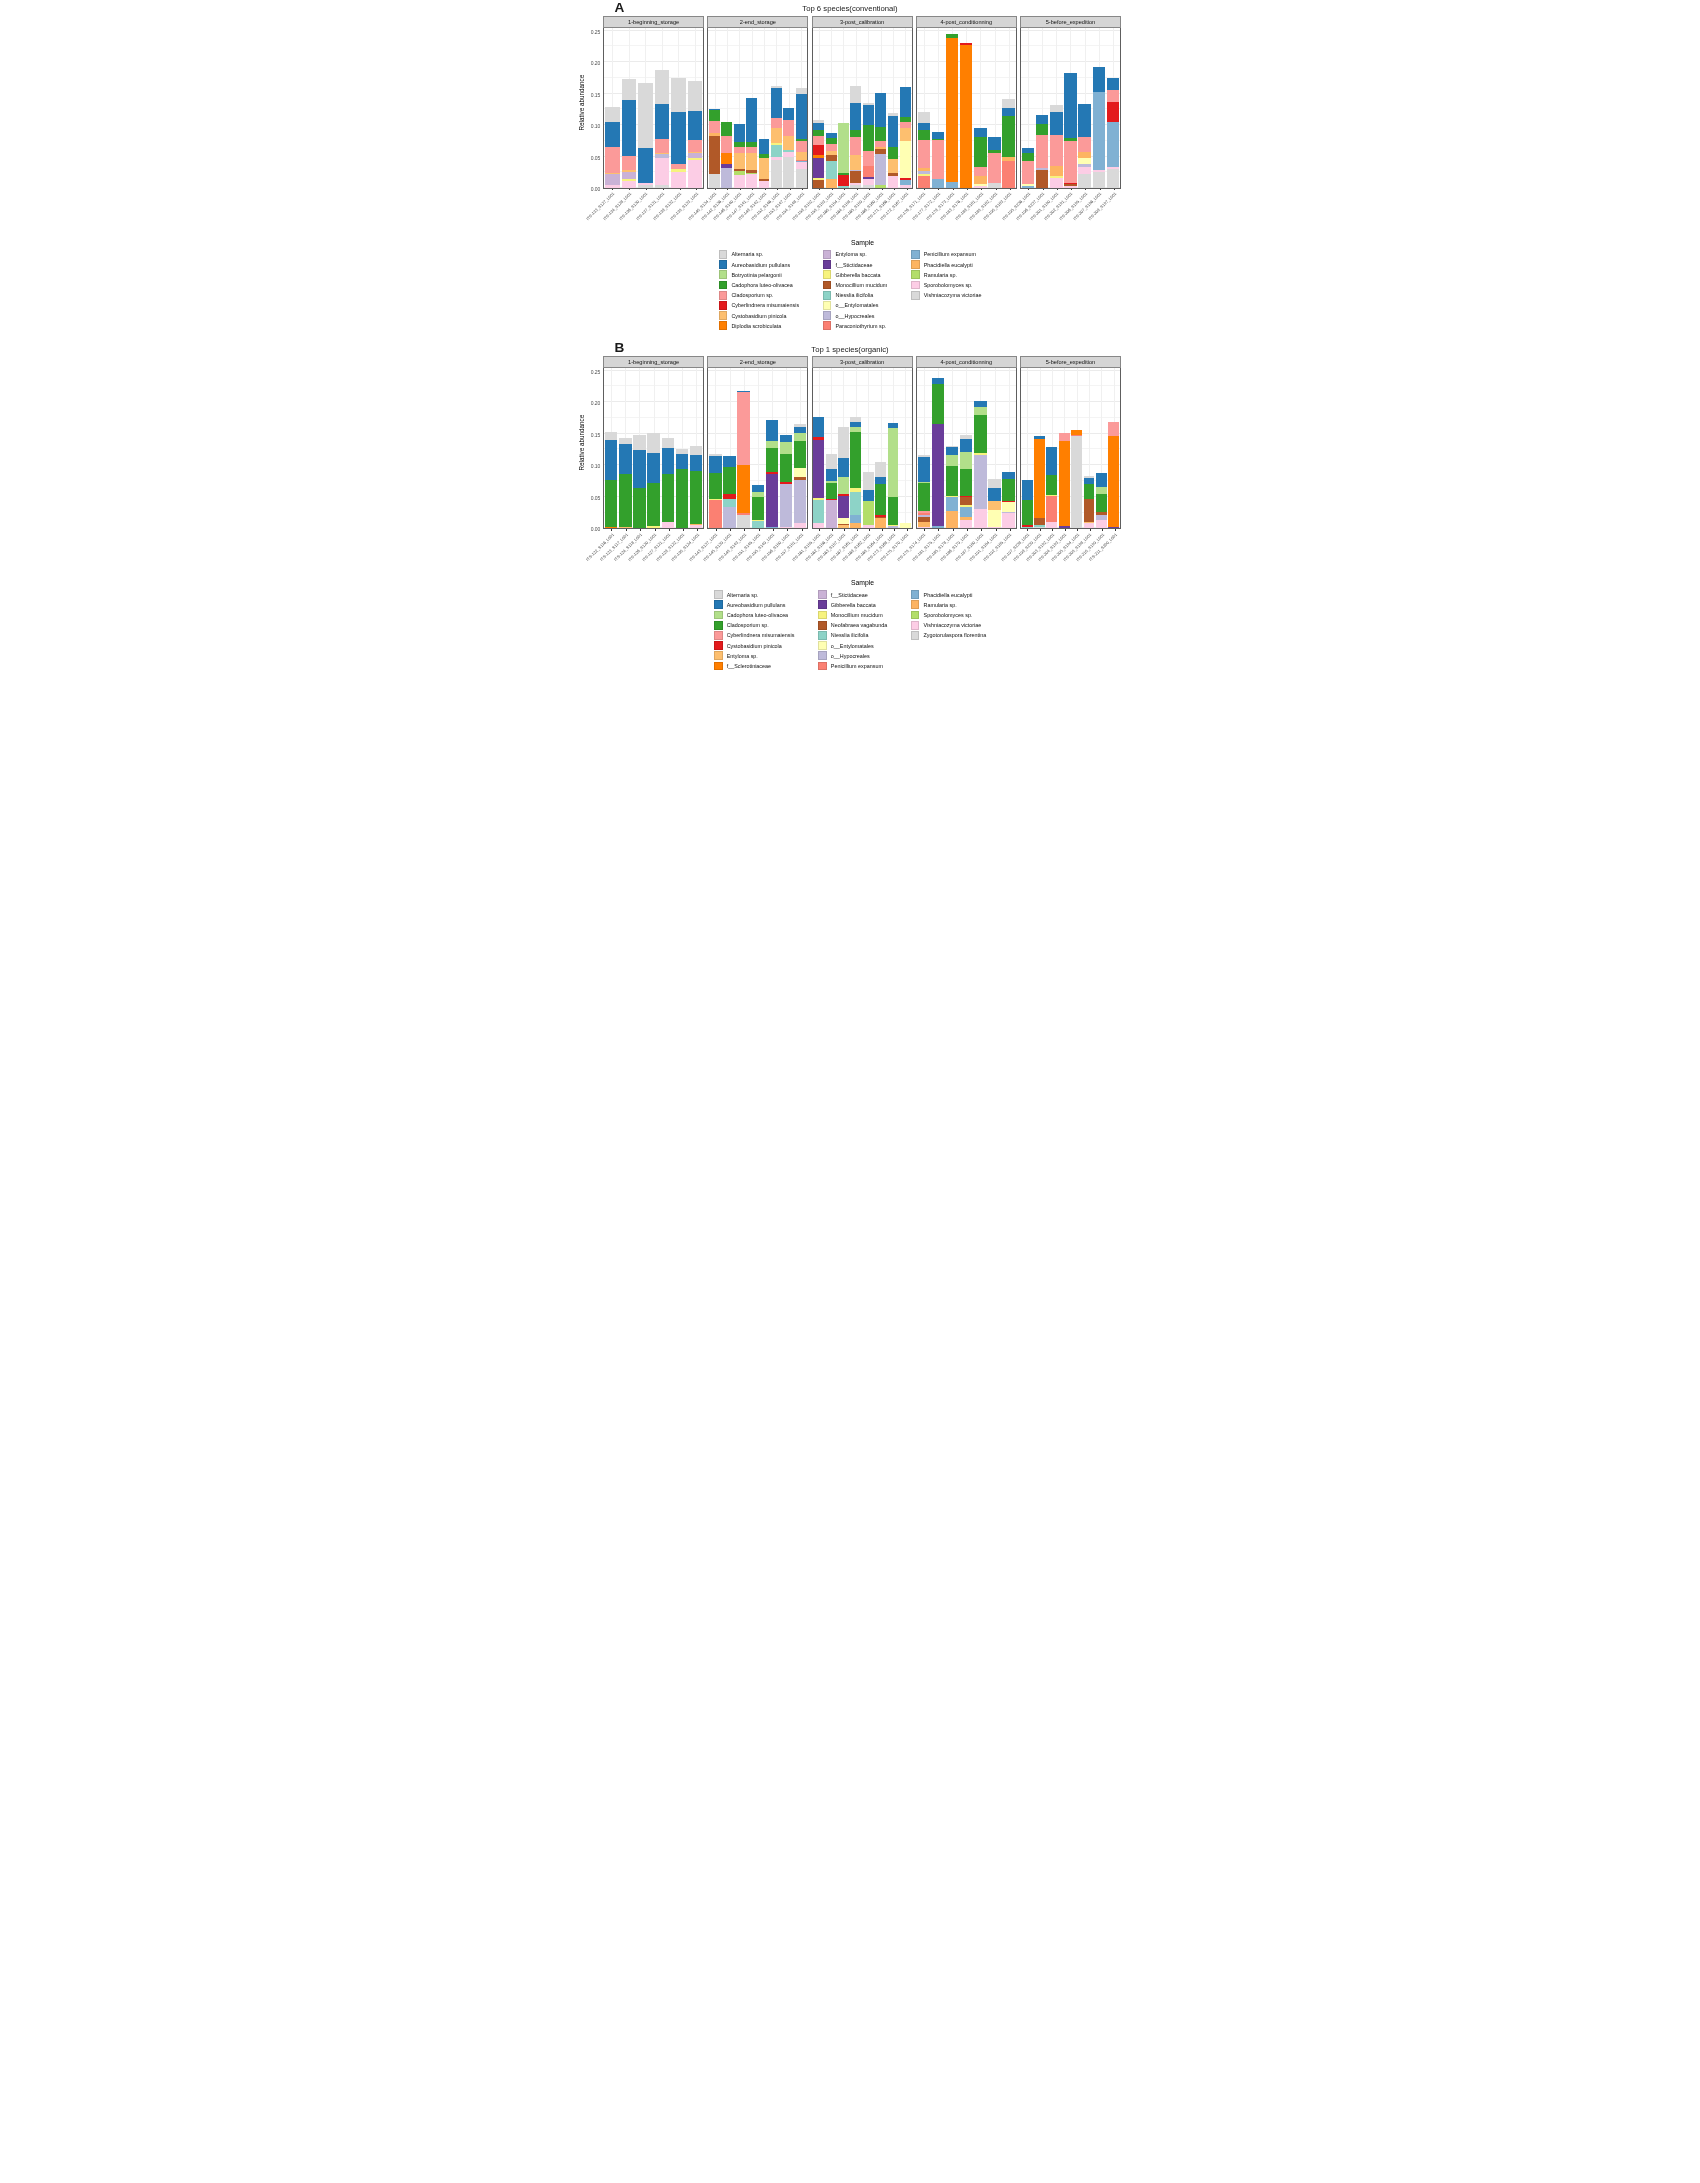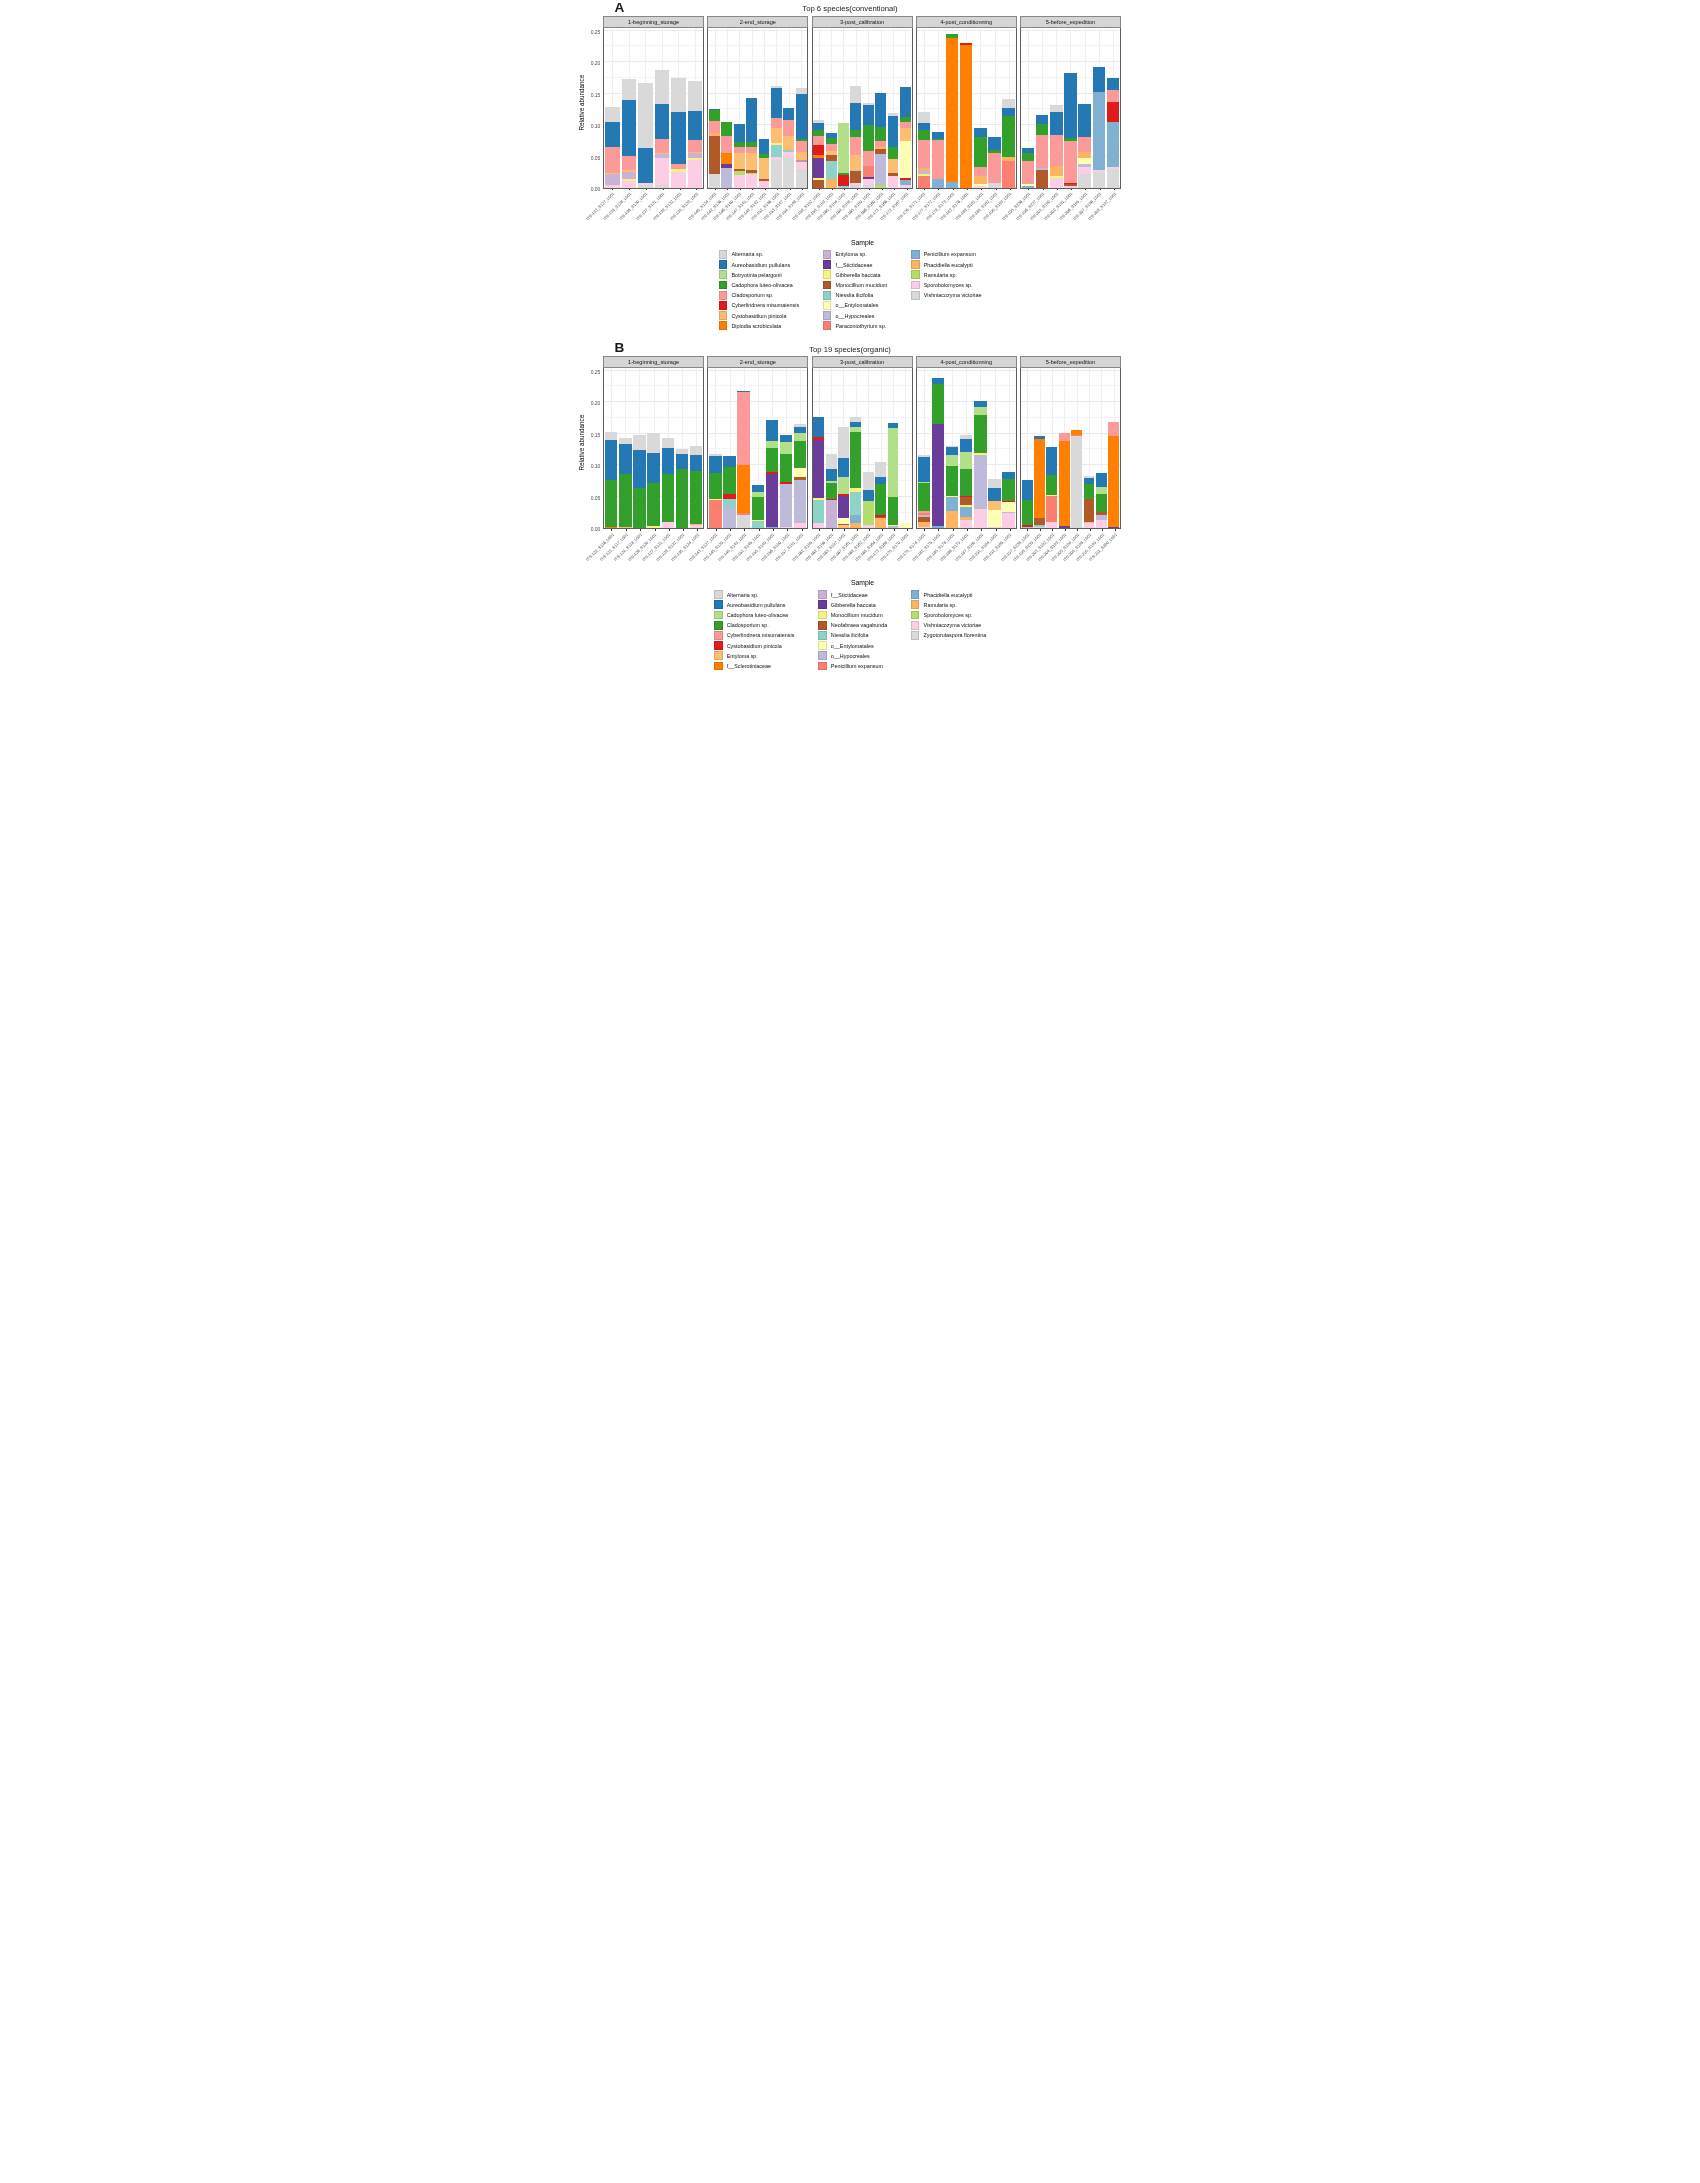--- a/index.html
+++ b/index.html
@@ -713,21 +713,21 @@
           <div class="litem">
             <span class="sw" style="background: rgb(217, 217, 217);"></span>
             <span class="lname">Vishniacozyma victoriae</span>
           </div>
         </div>
       </div>
   </section>
 
   <section class="panel" id="panel-1">
     <div class="panel-letter">B</div>
-    <h2 class="panel-title">Top 19 species(organic)</h2>
+    <h2 class="panel-title">Top 1 species(organic)</h2>
     <div class="chart-row">
       <div class="yblock">
         <span class="ylabel">Relative abundance</span>
         <div class="yticks">
             <span class="ytick" style="bottom: 0px;">0.00</span>
             <span class="ytick" style="bottom: 31px;">0.05</span>
             <span class="ytick" style="bottom: 63px;">0.10</span>
             <span class="ytick" style="bottom: 94px;">0.15</span>
             <span class="ytick" style="bottom: 126px;">0.20</span>
             <span class="ytick" style="bottom: 157px;">0.25</span>

